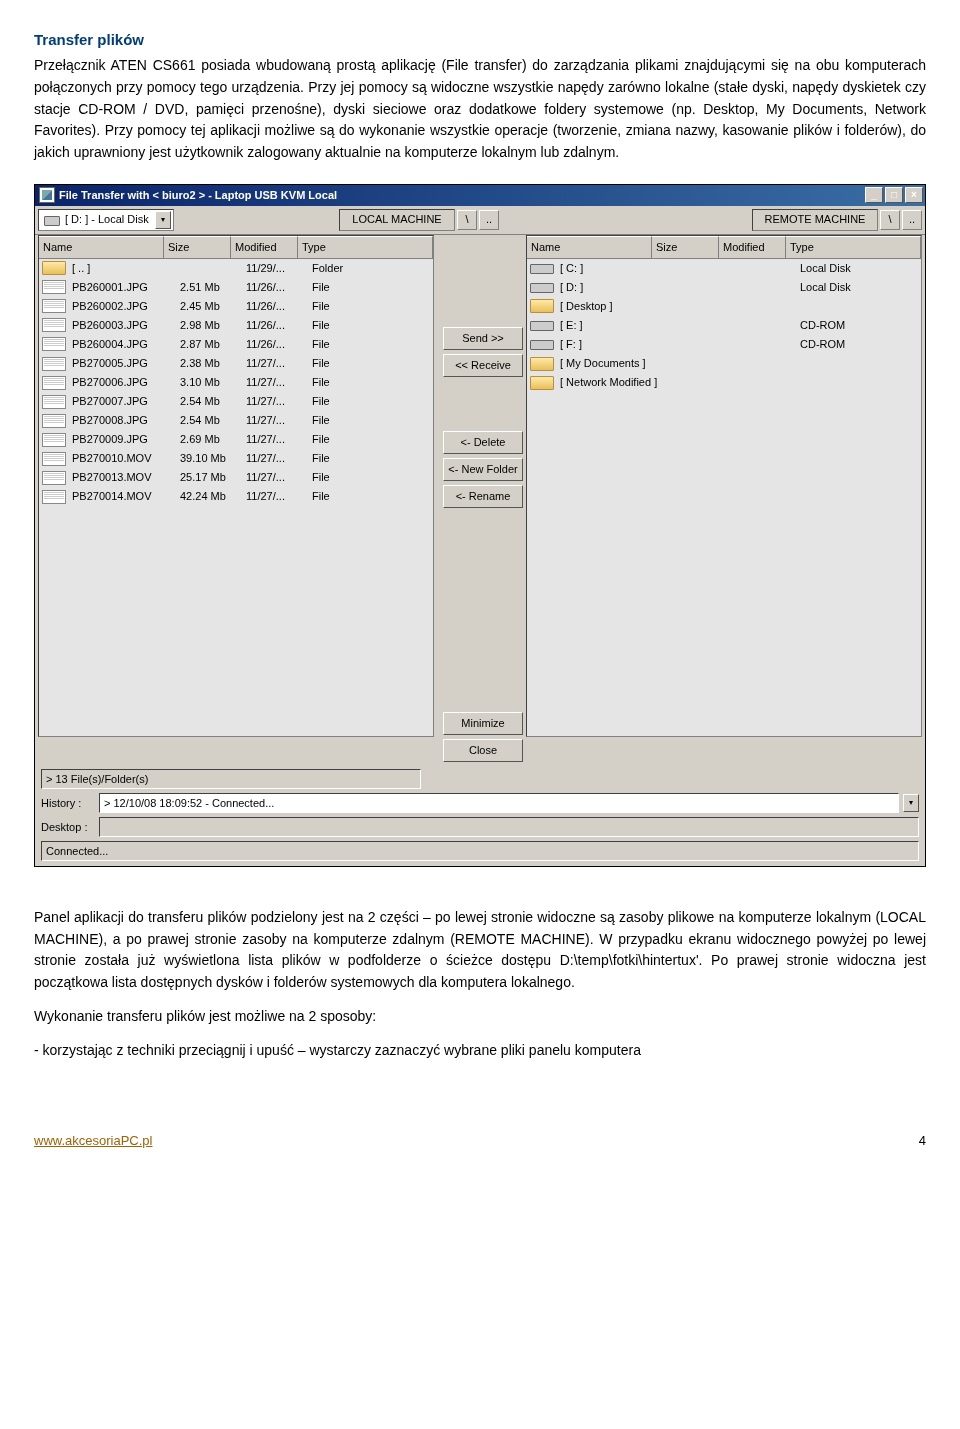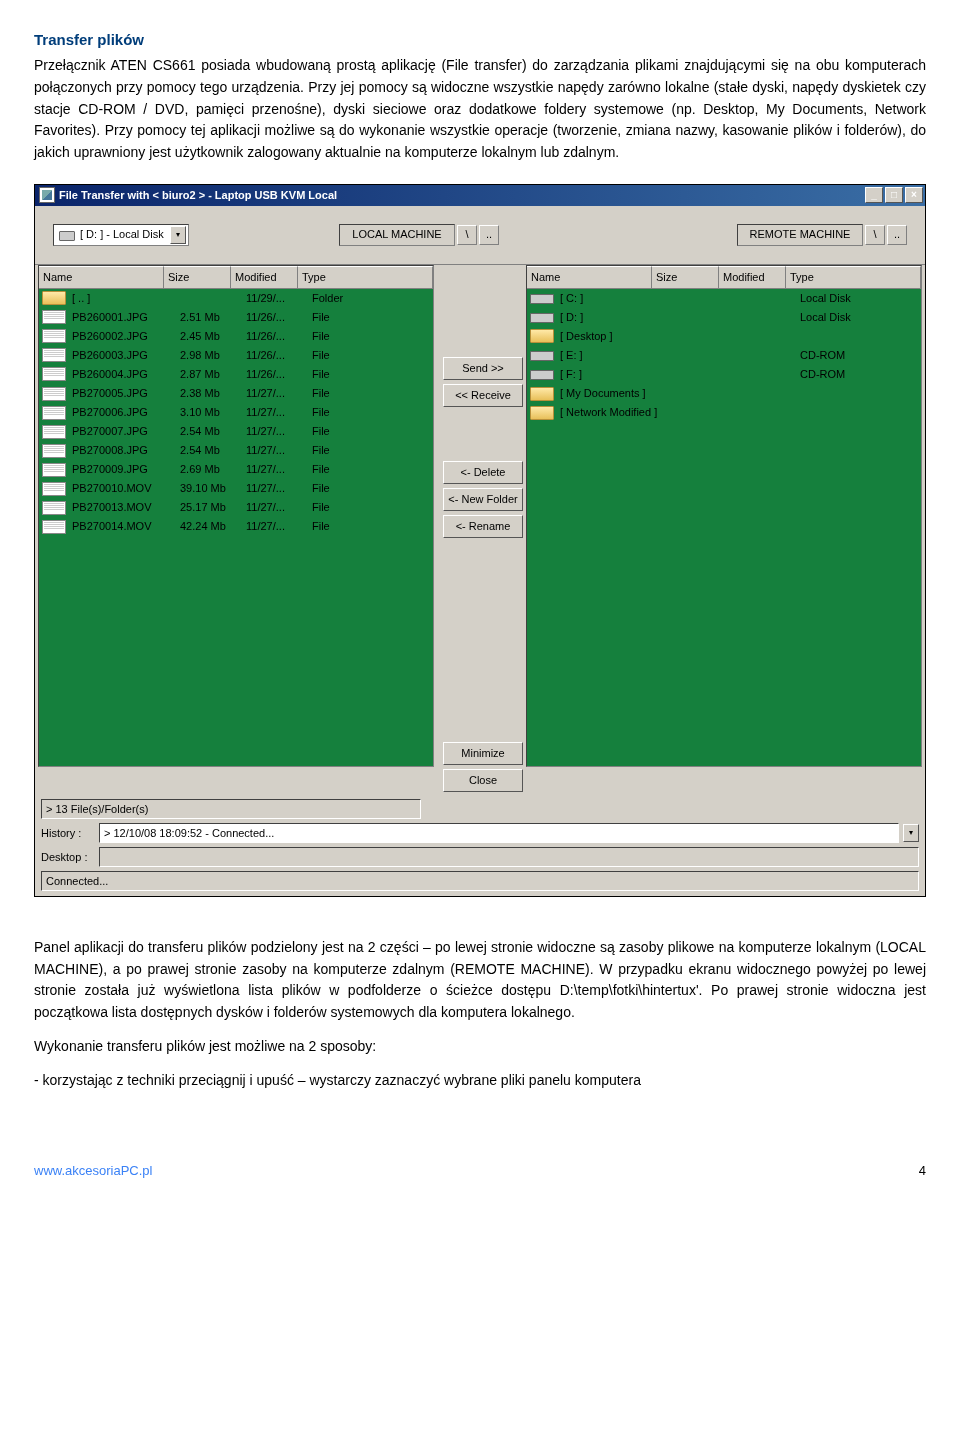--- a/index.html
+++ b/index.html
@@ -5,28 +5,28 @@
 body{font-family:Verdana,Arial,sans-serif;font-size:14px;color:#000;margin:0;padding:28px 34px;width:960px;box-sizing:border-box;line-height:1.55}
 h1{font-size:15px;font-weight:bold;color:#003d7a;margin:0 0 4px 0}
 p{margin:0 0 12px 0;text-align:justify}
 .app{border:1px solid #000;background:#d4d0c8;font-family:Tahoma,Arial,sans-serif;font-size:11px;color:#000;margin:20px 0 40px 0}
 .titlebar{background:linear-gradient(to right,#0a246a,#3a6ea5);color:#fff;display:flex;align-items:center;padding:2px 2px 2px 4px;font-weight:bold}
 .titlebar .ticon{width:14px;height:14px;background:#fff;margin-right:4px;border:1px solid #666;display:inline-block;position:relative}
 .titlebar .ticon::after{content:"";position:absolute;inset:2px;background:linear-gradient(135deg,#7aa 50%,#479 50%)}
 .titlebar .t{flex:1}
 .winbtns{display:flex;gap:2px}
 .winbtn{width:16px;height:14px;background:#d4d0c8;border:1px solid #fff;border-right-color:#555;border-bottom-color:#555;display:flex;align-items:center;justify-content:center;font-size:10px;font-family:Arial}
-.toolbar{display:flex;align-items:center;padding:18px;border-bottom:1px solid #808080;gap:2px}
+.toolbar{display:flex;align-items:center;padding:3px;border-bottom:1px solid #808080;gap:2px}
 .combo{display:flex;align-items:center;background:#fff;border:1px solid #808080;border-top-color:#404040;border-left-color:#404040;padding:1px 2px;height:18px;gap:3px}
 .drop{width:14px;height:16px;background:#d4d0c8;border:1px solid #fff;border-right-color:#555;border-bottom-color:#555;display:flex;align-items:center;justify-content:center;font-size:8px;margin-left:auto}
 .sq{width:18px;height:18px;background:#d4d0c8;border:1px solid #fff;border-right-color:#808080;border-bottom-color:#808080;display:flex;align-items:center;justify-content:center;font-size:11px}
 .pathrow{display:flex;padding:2px 3px 3px 3px}
 .pathbox{background:#fff;border:1px solid #808080;border-top-color:#404040;border-left-color:#404040;height:18px;padding:1px 3px;width:370px}
 .pane-row{display:flex}
-.pane{flex:1;background:#15803d;border:1px solid #808080;border-top-color:#404040;border-left-color:#404040;margin:0 3px;height:500px;overflow:hidden}
+.pane{flex:1;background:#e5e5e5;border:1px solid #808080;border-top-color:#404040;border-left-color:#404040;margin:0 3px;height:500px;overflow:hidden}
 .mid{width:86px;display:flex;flex-direction:column;align-items:flex-end;padding-top:90px}
 .hdr{display:flex;background:#d4d0c8;border-bottom:1px solid #808080;font-size:11px}
 .hdr .col{padding:2px 4px;border-right:1px solid #808080;border-top:1px solid #fff;white-space:nowrap;overflow:hidden}
 .c-name{width:116px}
 .c-size{width:58px}
 .c-mod{width:58px}
 .c-type{flex:1}
 .rows .row{display:flex;padding:1px 0;align-items:center}
 .rows .row span{padding:0 4px;white-space:nowrap;overflow:hidden}
 .ico{width:14px;height:12px;display:inline-block;margin:0 2px 0 3px;flex-shrink:0}
@@ -35,21 +35,21 @@
 .ico-file::after{content:"";position:absolute;top:1px;left:1px;right:1px;height:1px;background:#ccc;box-shadow:0 2px 0 #ccc,0 4px 0 #ccc,0 6px 0 #ccc}
 .ico-drive{background:#ccc;border:1px solid #666;border-radius:1px;height:8px;margin-top:2px}
 .btn{background:#d4d0c8;border:1px solid #fff;border-right-color:#555;border-bottom-color:#555;width:78px;text-align:center;padding:2px 0;margin:2px 0;font-size:11px}
 .spacer{height:50px}
 .bottom{padding:3px}
 .status{display:flex;align-items:center;padding:2px 3px;gap:4px}
 .status .lbl{width:54px}
 .sunken{background:#d4d0c8;border:1px solid #808080;border-top-color:#404040;border-left-color:#404040;border-right-color:#fff;border-bottom-color:#fff;padding:1px 4px;height:16px;flex:1}
 .sunken.white{background:#fff}
 .footer{display:flex;justify-content:space-between;margin-top:70px;font-size:13px}
-.link{color:#3b82f6;}
+.link{color:#a16207;text-decoration:underline}
 </style>
 </head>
 <body>
 
 <h1>Transfer plików</h1>
 <p>Przełącznik ATEN CS661 posiada wbudowaną prostą aplikację (File transfer) do zarządzania plikami znajdującymi się na obu komputerach połączonych przy pomocy tego urządzenia. Przy jej pomocy są widoczne wszystkie napędy zarówno lokalne (stałe dyski, napędy dyskietek czy stacje CD-ROM / DVD, pamięci przenośne), dyski sieciowe oraz dodatkowe foldery systemowe (np. Desktop, My Documents, Network Favorites). Przy pomocy tej aplikacji możliwe są do wykonanie wszystkie operacje (tworzenie, zmiana nazwy, kasowanie plików i folderów), do jakich uprawniony jest użytkownik zalogowany aktualnie na komputerze lokalnym lub zdalnym.</p>
 
 <div class="app">
   <div class="titlebar">
     <span class="ticon"></span>

